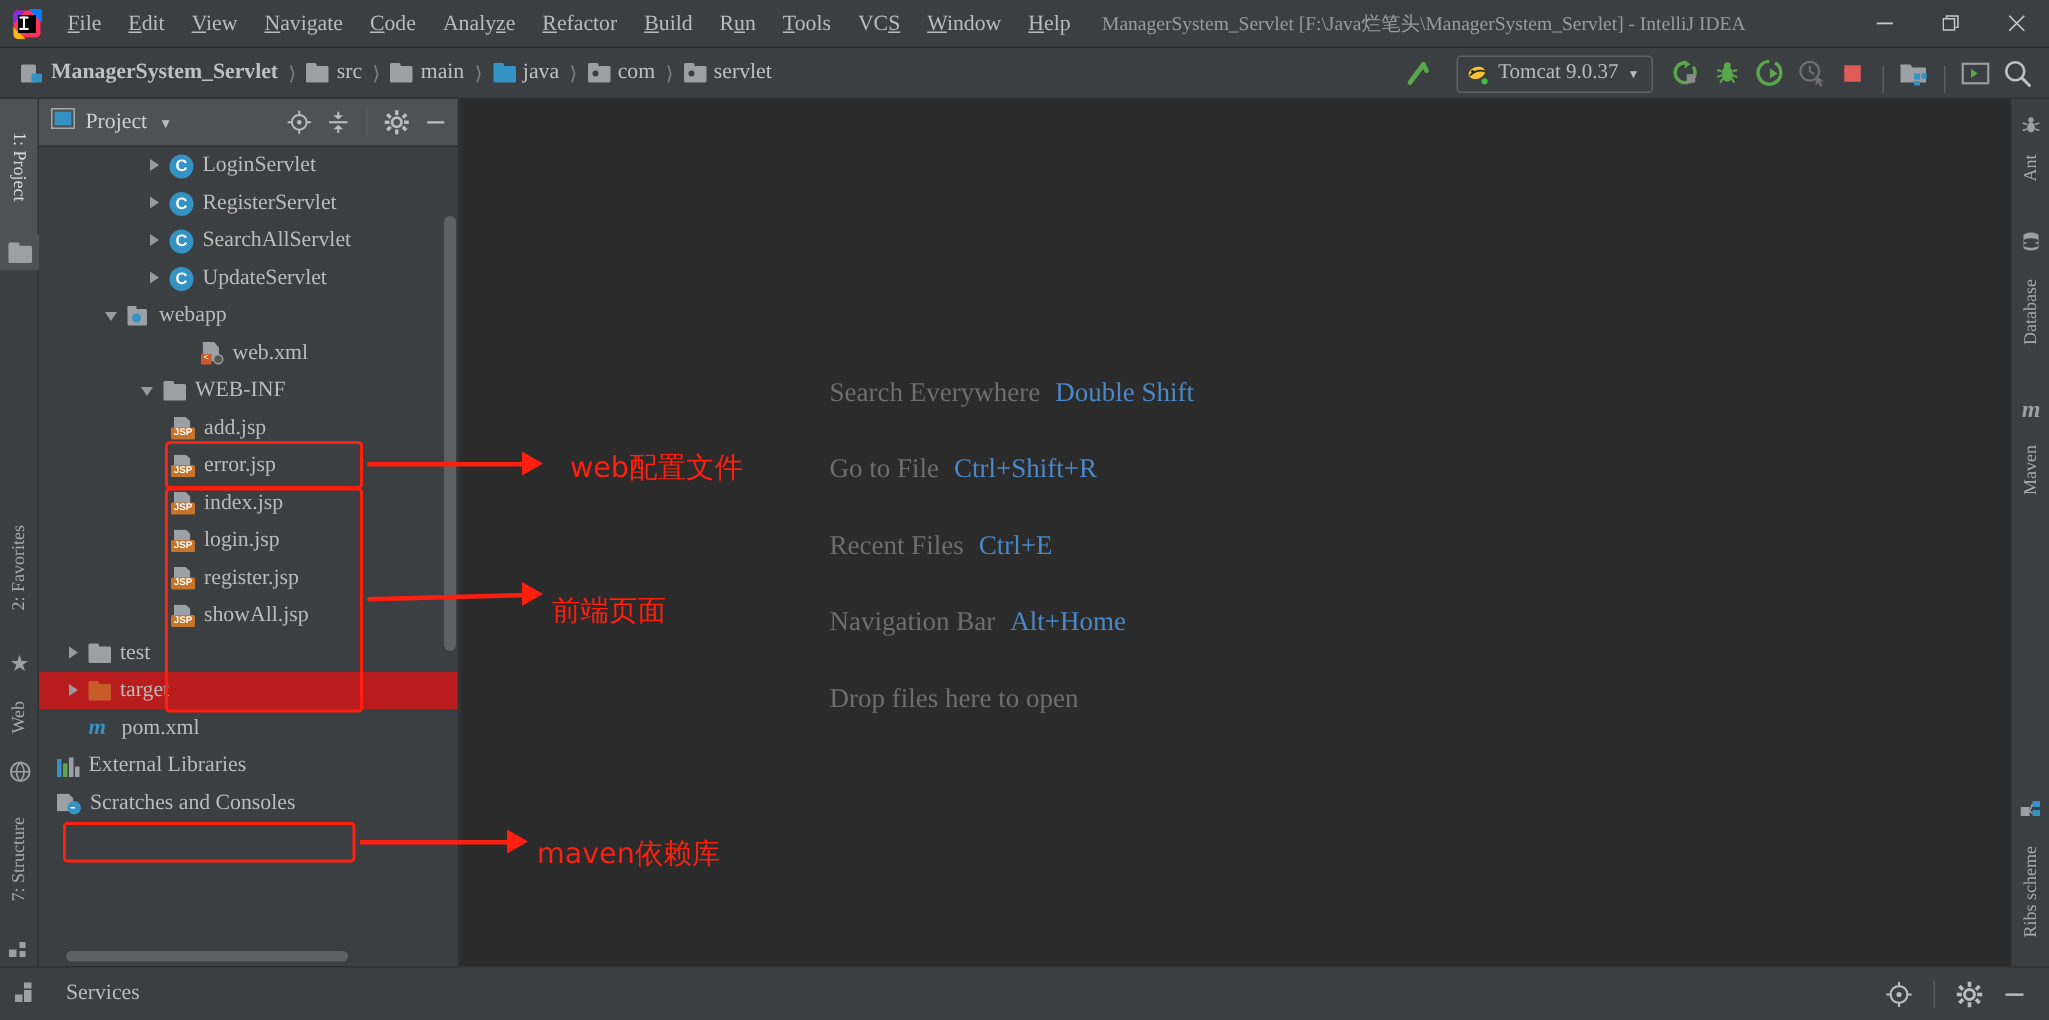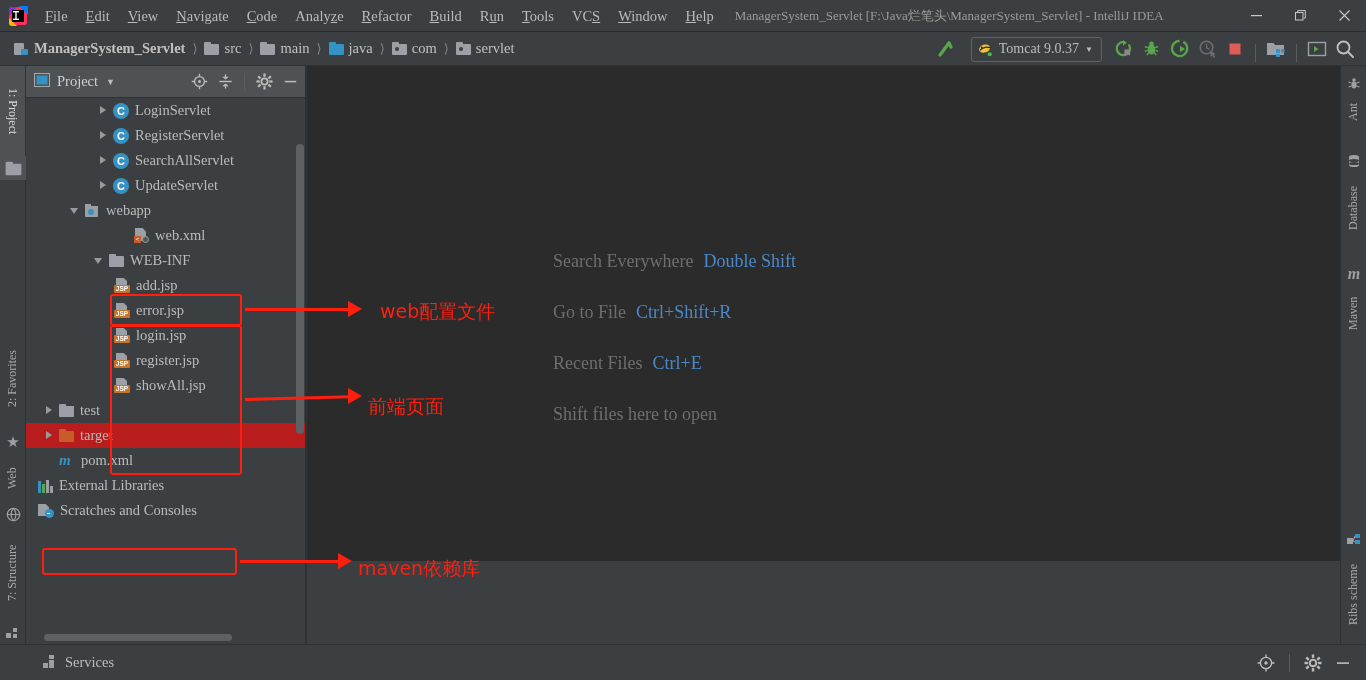--- a/index.html
+++ b/index.html
@@ -172,21 +172,21 @@
   }
   .tw-hscroll {
     position: absolute; left: 18px; bottom: 3px; width: 188px; height: 7px;
     background: #5d6164; border-radius: 4px;
   }
 
   .tw-divider { position:absolute; left:305px; top:66px; width:2px; height:578px; background:#2f3133; }
 
   
   .editor {
-    position: absolute; left: 307px; top: 66px; right: 26px; height: 495px;
+    position: absolute; left: 307px; top: 66px; right: 26px; height: 578px;
     background: #2b2b2b;
   }
   .hints { position: absolute; left: 246px; top: 185px; }
   .hint {
     display: flex; align-items: baseline; gap: 10px;
     margin-bottom: 30px; font-size: 18px; color: #6e6e6e;
     font-family: "Liberation Serif", serif;
   }
   .hint .k { color: #4a88c7; }
 
@@ -206,21 +206,21 @@
     font-family: "DejaVu Sans", "Liberation Sans", sans-serif;
     white-space: nowrap; pointer-events: none;
   }
 
   
   .statusbar {
     position: absolute; left: 0; bottom: 0; width: 1366px; height: 36px;
     background: #3c3f41; border-top: 1px solid #2f3133;
     display: flex; align-items: center;
   }
-  .sb-left { display: flex; align-items: flex-start; padding-left: 10px; gap: 8px; margin-left: 33px; }
+  .sb-left { display: flex; align-items: flex-start; padding-left: 10px; gap: 20px; }
   .sb-label { color: #bbbbbb; font-size: 14.5px; }
   .sb-right { margin-left: auto; display: flex; align-items: center; padding-right: 10px; gap: 4px; }
   .sb-btn { width: 26px; height: 26px; display:flex; align-items:center; justify-content:center; border-radius:3px;}
   .sb-sep { width:1px; height:18px; background:#5a5d5f; margin:0 6px; }
   .svc-ico { width:14px;height:14px;position:relative; }
   .svc-ico i { position:absolute; background:#9aa0a6; }
   .svc-ico i:nth-child(1){left:0;bottom:0;width:5px;height:5px;}
   .svc-ico i:nth-child(2){left:6px;bottom:0;width:5px;height:8px;}
   .svc-ico i:nth-child(3){left:6px;bottom:9px;width:5px;height:4px;}
 </style>
@@ -568,20 +568,27 @@
               <span class="page"></span>
               <span class="tag">JSP</span>
             </span>
           <span class="tlabel">error.jsp</span>
         </div>
         <div class="trow" style="padding-left:88px">
           <span class="jsp-ico">
               <span class="page"></span>
               <span class="tag">JSP</span>
             </span>
+          <span class="tlabel">index.jsp</span>
+        </div>
+        <div class="trow" style="padding-left:88px">
+          <span class="jsp-ico">
+              <span class="page"></span>
+              <span class="tag">JSP</span>
+            </span>
           <span class="tlabel">login.jsp</span>
         </div>
         <div class="trow" style="padding-left:88px">
           <span class="jsp-ico">
               <span class="page"></span>
               <span class="tag">JSP</span>
             </span>
           <span class="tlabel">register.jsp</span>
         </div>
         <div class="trow" style="padding-left:88px">
@@ -636,21 +643,25 @@
       </div>
       <div class="hint">
         <span>Go to File</span>
         <span class="k">Ctrl+Shift+R</span>
       </div>
       <div class="hint">
         <span>Recent Files</span>
         <span class="k">Ctrl+E</span>
       </div>
       <div class="hint">
-        <span>Shift files here to open</span>
+        <span>Navigation Bar</span>
+        <span class="k">Alt+Home</span>
+      </div>
+      <div class="hint">
+        <span>Drop files here to open</span>
       </div>
     </div>
   </div>
 
   <div class="anno-box" style="left:110px; top:294px; width:132px; height:32px;"></div>
   <div class="anno-line" style="left:245px; top:308px; width:105px;"></div>
   <div class="anno-arrow" style="left:348px; top:301px;"></div>
   <div class="anno-text" style="left:380px; top:299px;">web配置文件</div>
 
   <div class="anno-box" style="left:110px; top:325px; width:132px; height:150px;"></div>

